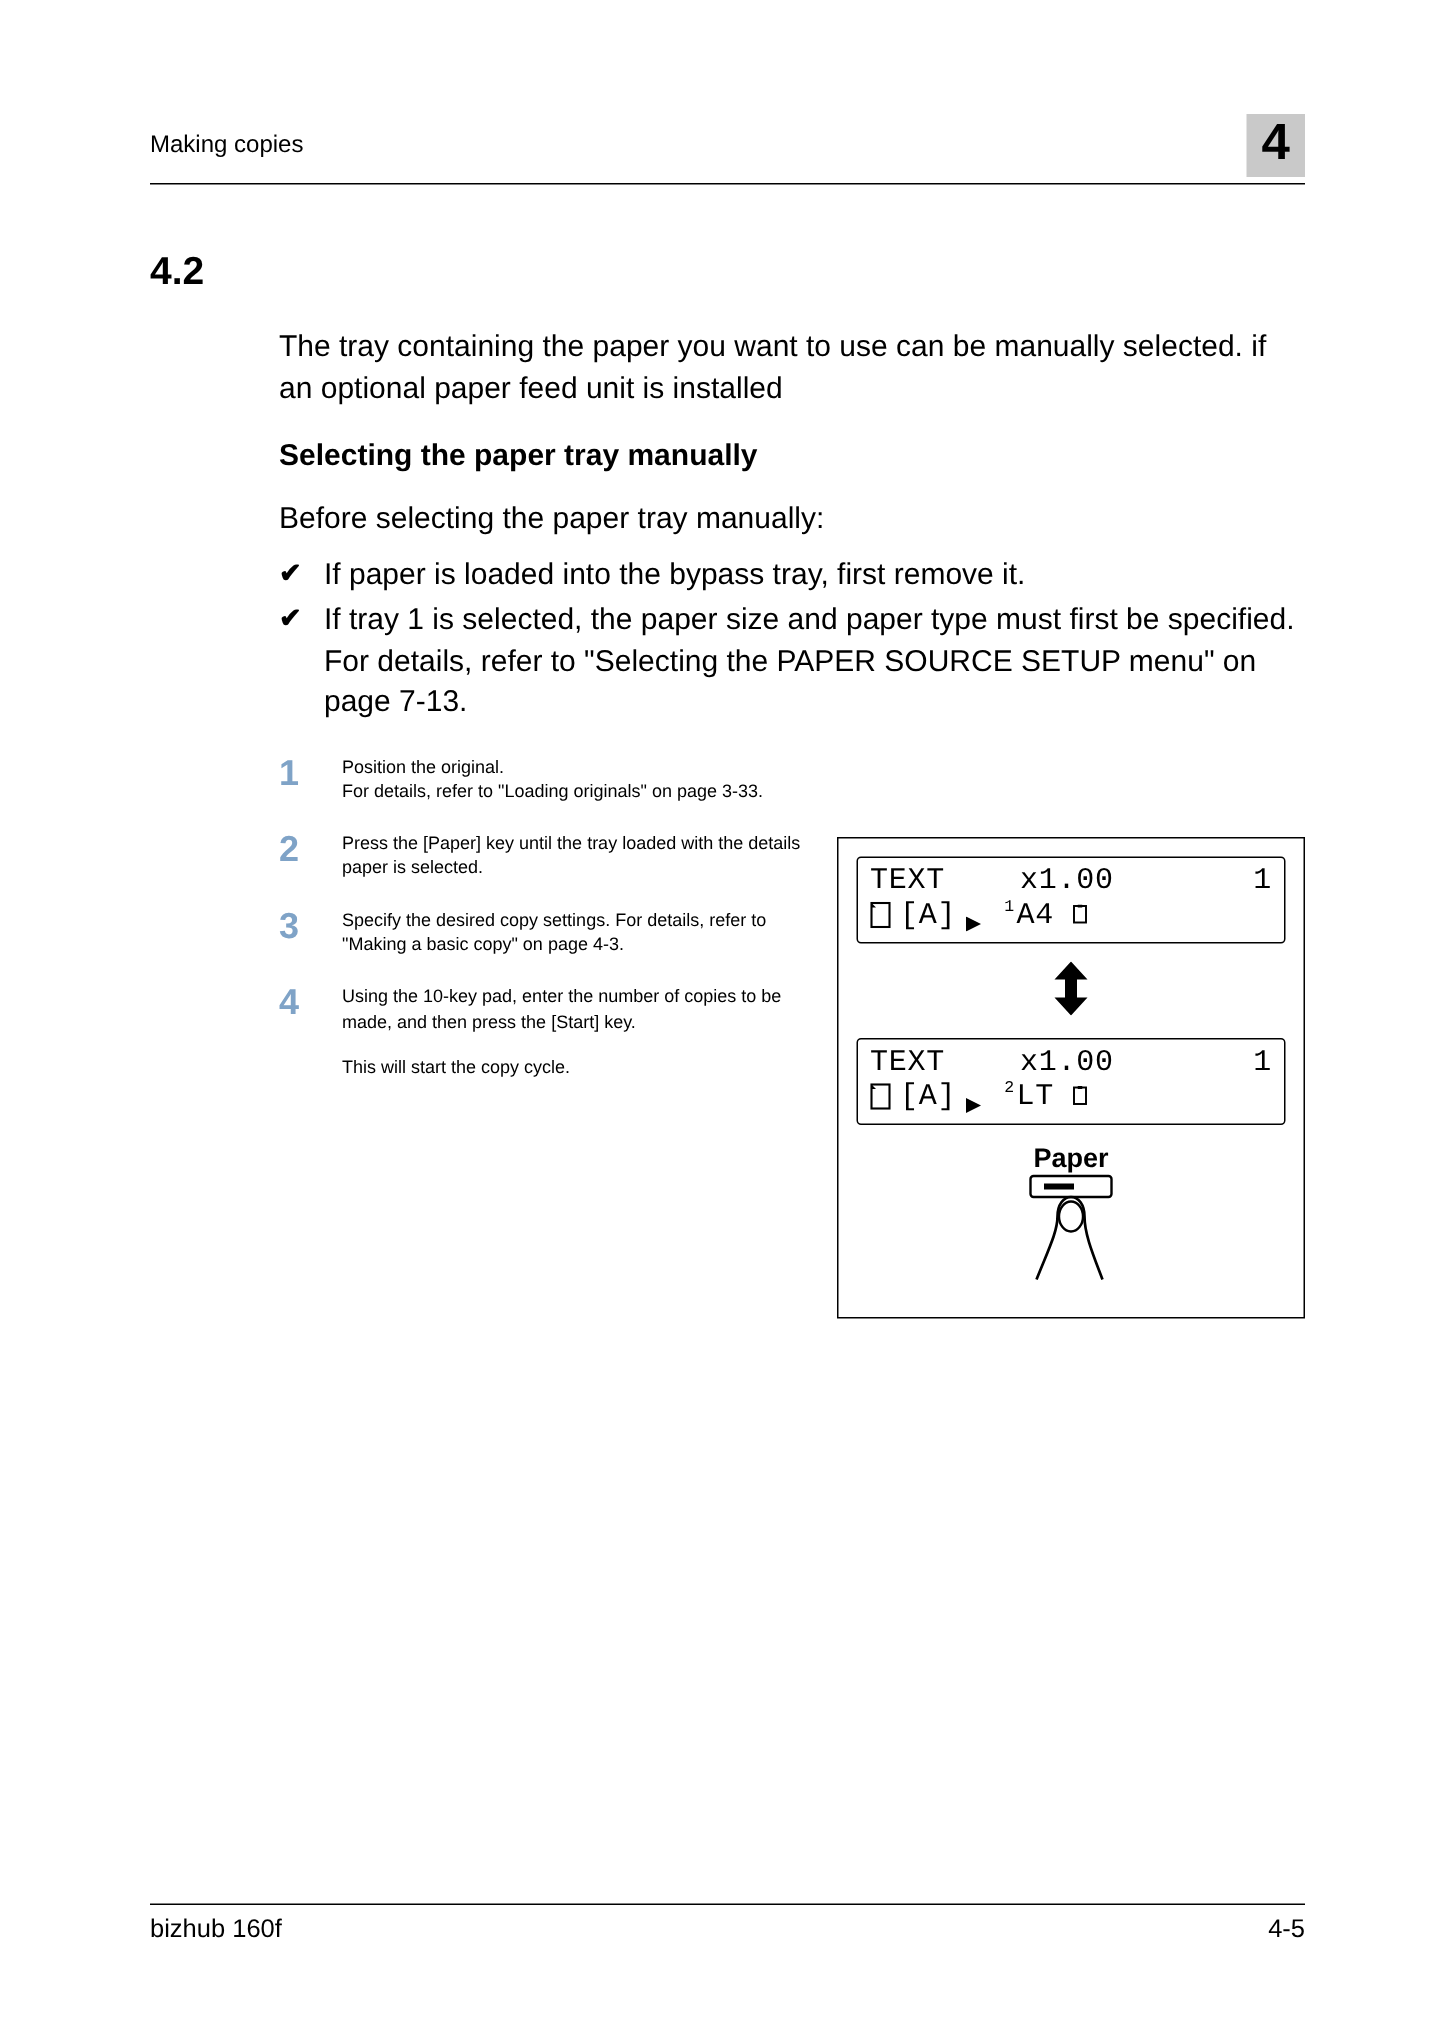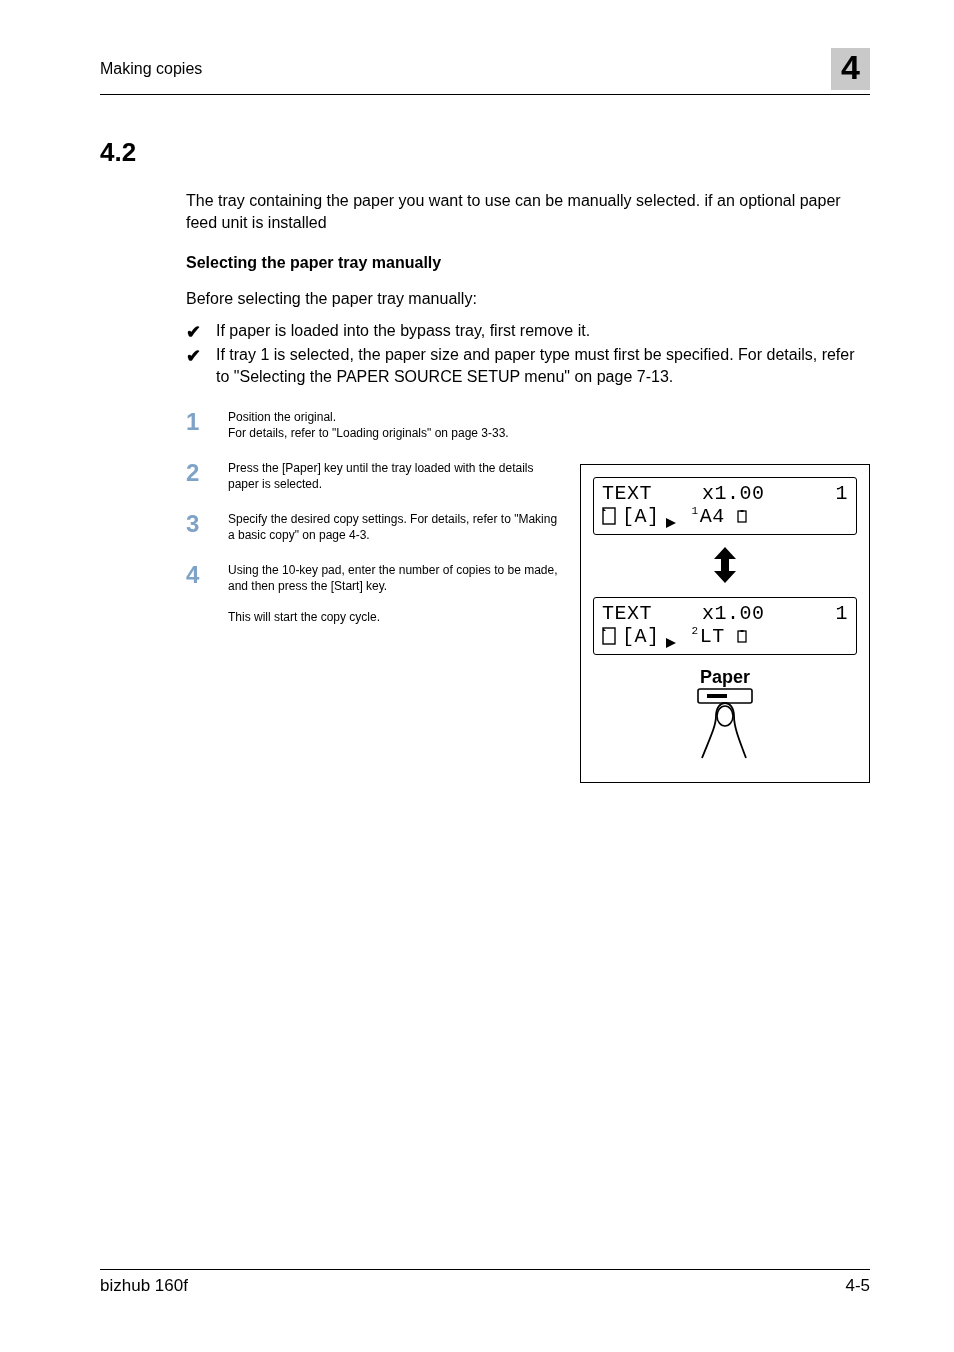--- a/index.html
+++ b/index.html
@@ -5,21 +5,21 @@
     * { margin: 0; padding: 0; box-sizing: border-box; }
     body {
       width: 954px;
       height: 1352px;
       background: #fff;
       font-family: Arial, Helvetica, sans-serif;
       color: #000;
       position: relative;
     }
     .page {
-      padding: 48px 84px 0 100px;
+      padding: 76px 84px 0 100px;
     }
     .running-head {
       display: flex;
       justify-content: space-between;
       align-items: center;
       border-bottom: 1.5px solid #000;
       padding-bottom: 4px;
       margin-bottom: 42px;
     }
     .chapter-badge {
@@ -40,21 +40,21 @@
       font-size: 26px;
       font-weight: 900;
       min-width: 56px;
     }
     .section-title {
       font-size: 26px;
       font-weight: 900;
     }
     .body-col {
       margin-left: 86px;
-      font-size: 16px;
+      font-size: 20px;
       line-height: 1.38;
     }
     .para {
       margin-bottom: 18px;
     }
     .subhead {
       font-weight: 700;
       margin-top: 12px;
       margin-bottom: 14px;
     }
@@ -95,21 +95,21 @@
       line-height: 1.38;
     }
     .step-row2 {
       display: flex;
       gap: 18px;
     }
     .steps-left {
       flex: 1;
     }
     .figure-box {
-      width: 290px;
+      width: 312px;
       border: 1.5px solid #000;
       padding: 12px 12px 14px 12px;
       margin-top: 4px;
     }
     .lcd {
       border: 1.5px solid #000;
       border-radius: 3px;
       padding: 4px 8px 6px 8px;
       font-family: "Courier New", monospace;
       font-size: 20px;

